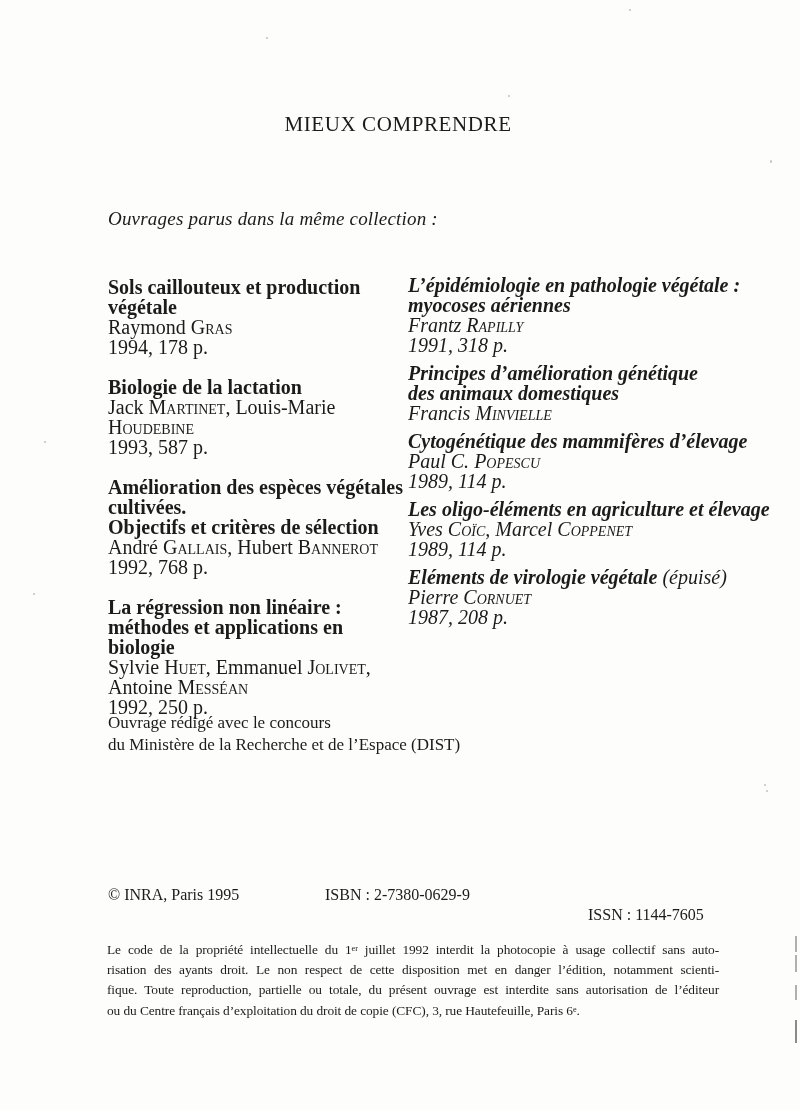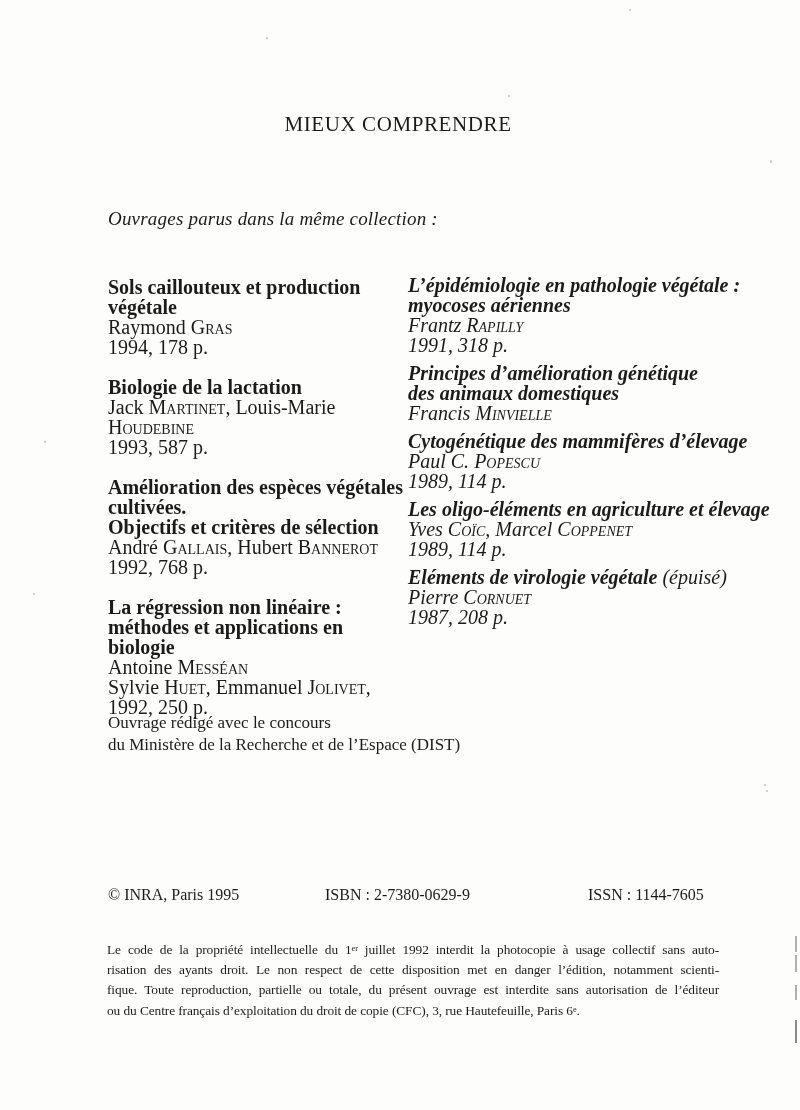--- a/index.html
+++ b/index.html
@@ -29,21 +29,21 @@
   .book-title{font-weight:bold;}
   .title-tail{font-weight:normal;}
   .sc{font-variant:small-caps;}
   .note{
     position:absolute;top:712px;left:108px;width:480px;
     font-size:17px;line-height:22px;
   }
   .imprint{position:absolute;top:886px;left:0;width:800px;height:22px;font-size:16px;}
   .imprint .copyright{position:absolute;left:108px;}
   .imprint .isbn{position:absolute;left:325px;}
-  .imprint .issn{position:absolute;left:588px;}
+  .imprint .issn{position:absolute;left:588px;margin-top:20px;}
   .legal{
     position:absolute;top:939px;left:107px;width:612px;
     font-size:13.4px;line-height:20px;letter-spacing:-.1px;
   }
   .legal .jline{text-align:justify;text-align-last:justify;}
   .sup{font-size:.62em;vertical-align:.4em;margin-top:25px;}
   .speck{position:absolute;background:#8f8f8f;border-radius:50%;opacity:.55;}
   .vmark{position:absolute;width:2px;background:#b0b0b0;}
   .vmark.dark{background:#8a8a8a;}
 </style>
@@ -74,22 +74,22 @@
       <div class="book-title">Amélioration des espèces végétales</div>
       <div class="book-title">cultivées.</div>
       <div class="book-title">Objectifs et critères de sélection</div>
       <div class="book-authors"><span>André </span><span class="sc">Gallais</span><span>, Hubert </span><span class="sc">Bannerot</span></div>
       <div class="book-date">1992, 768 p.</div>
     </div>
 
     <div class="book">
       <div class="book-title">La régression non linéaire :</div>
       <div class="book-title">méthodes et applications en biologie</div>
+      <div class="book-authors"><span>Sylvie </span><span class="sc">Huet</span><span>, Emmanuel </span><span class="sc">Jolivet</span><span>,</span></div>
       <div class="book-authors"><span>Antoine </span><span class="sc">Messéan</span></div>
-      <div class="book-authors"><span>Sylvie </span><span class="sc">Huet</span><span>, Emmanuel </span><span class="sc">Jolivet</span><span>,</span></div>
       <div class="book-date">1992, 250 p.</div>
     </div>
 
   </div>
 
   <div class="col col-right">
 
     <div class="book">
       <div class="book-title">L’épidémiologie en pathologie végétale :</div>
       <div class="book-title">myocoses aériennes</div>

